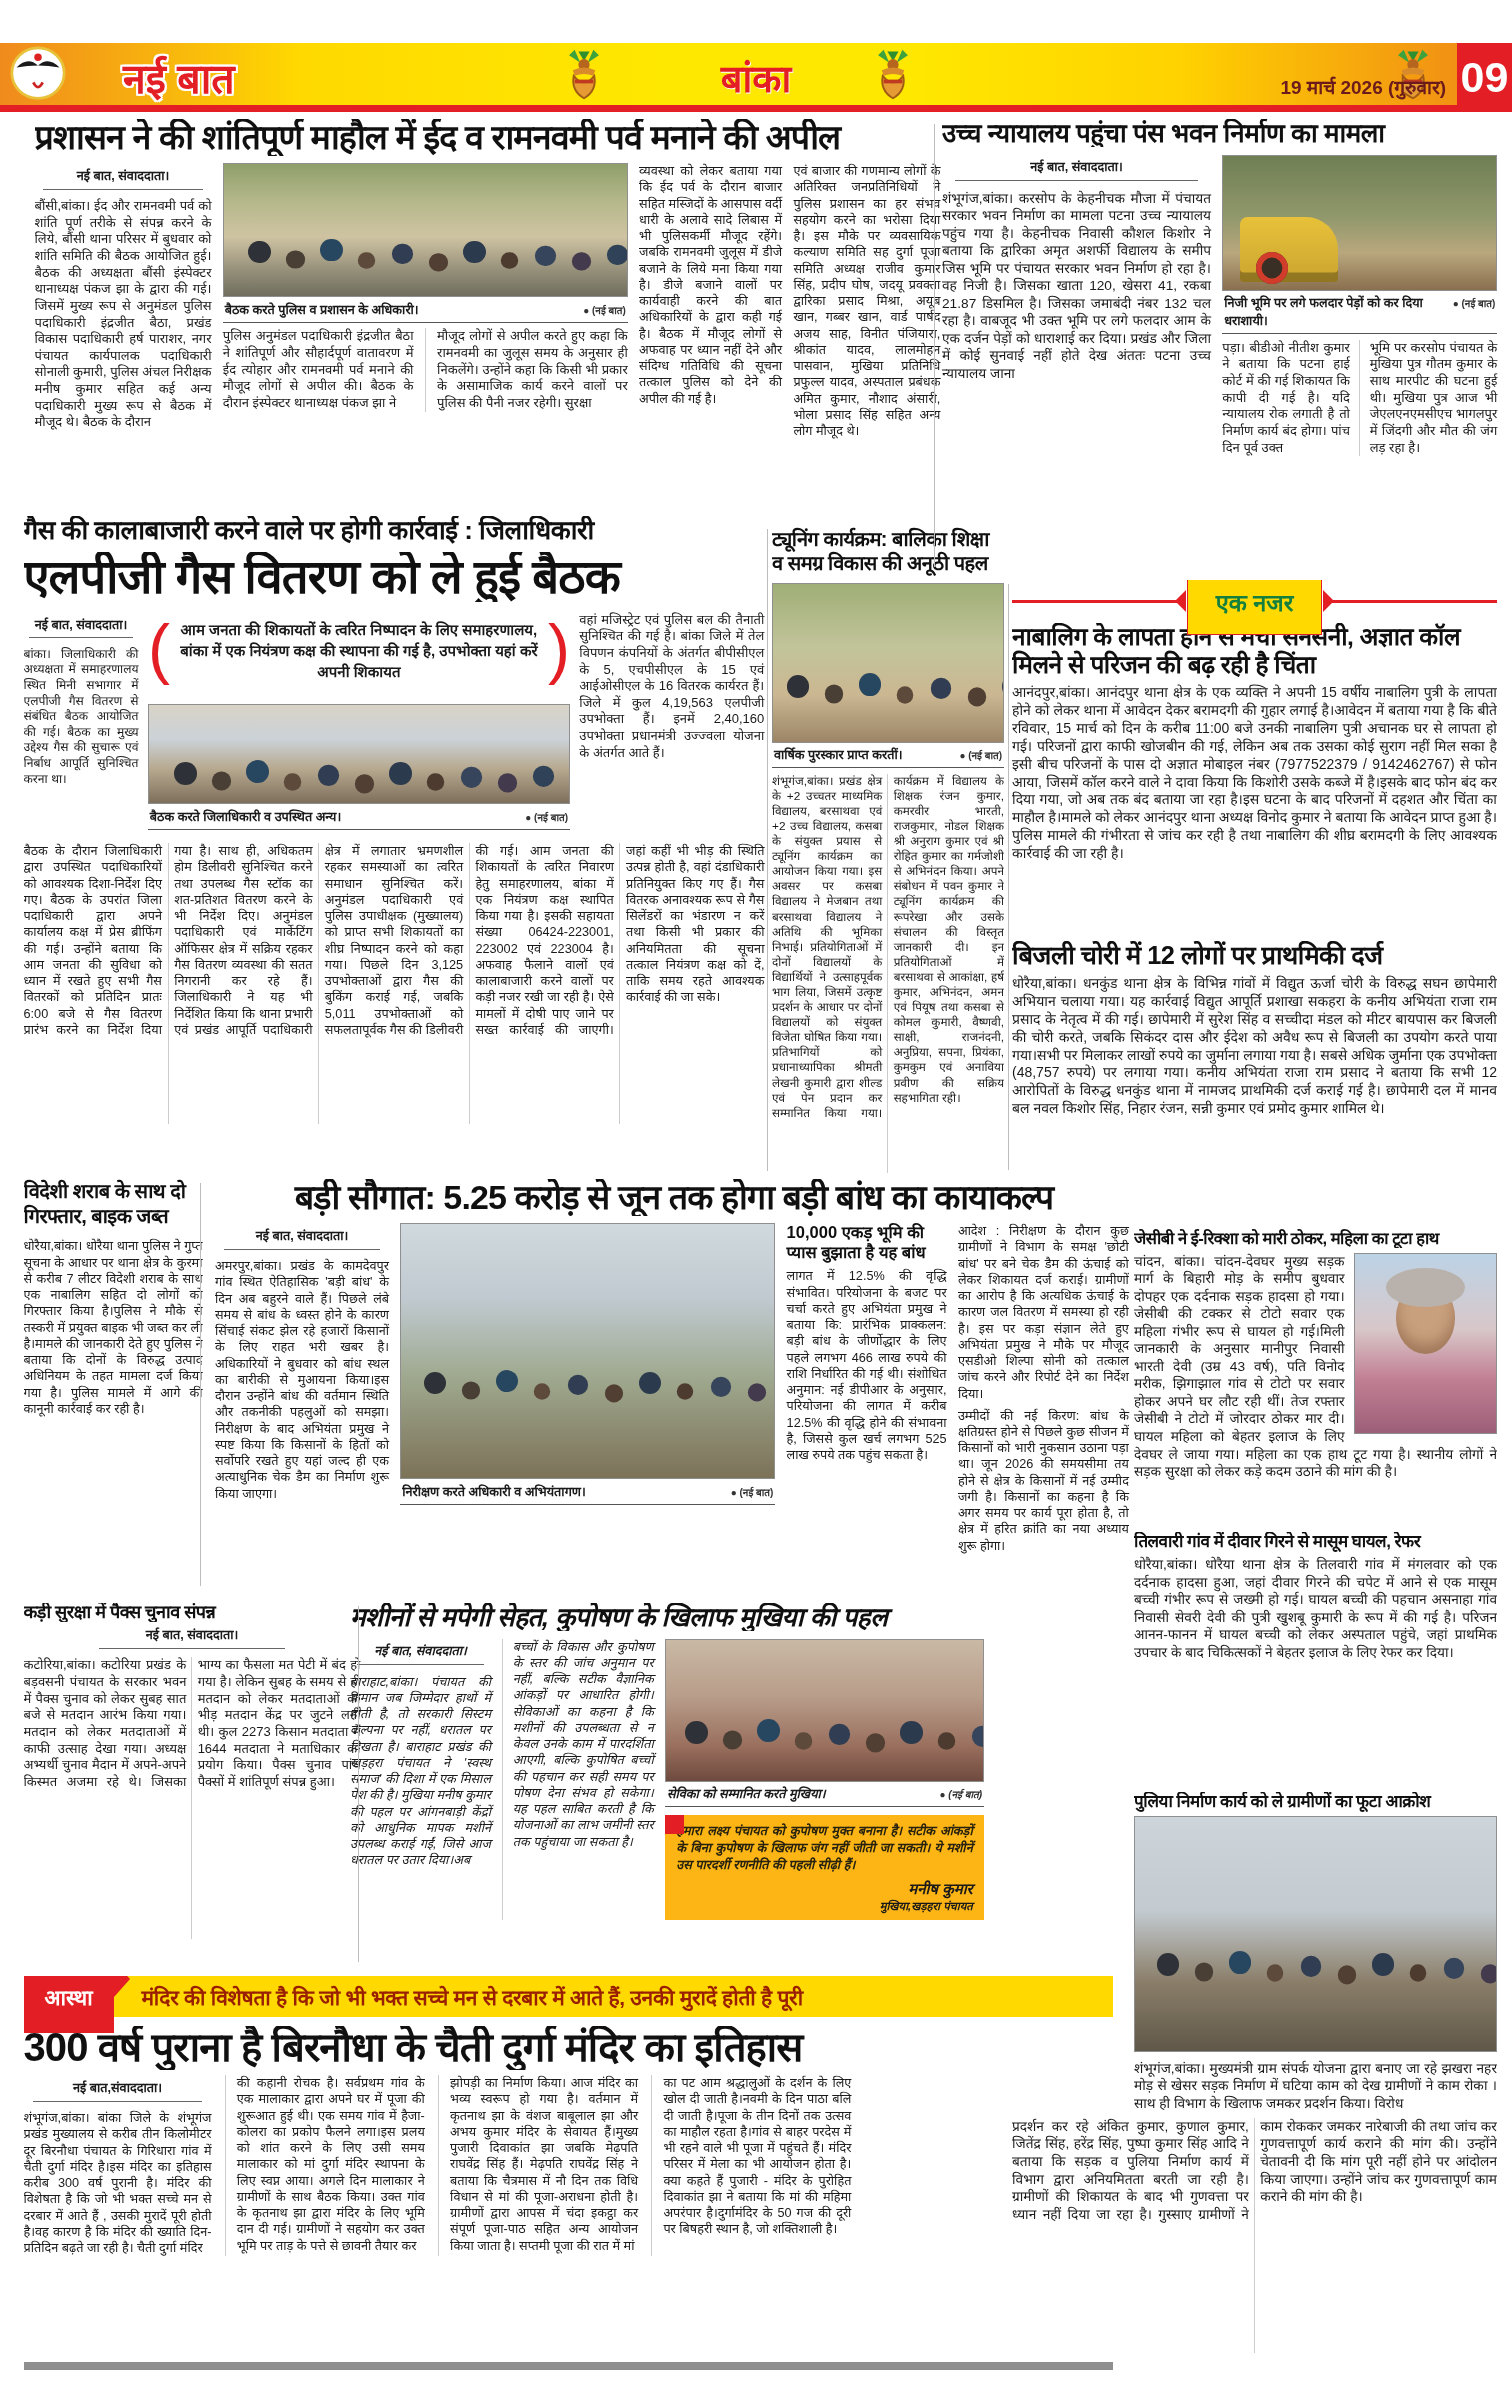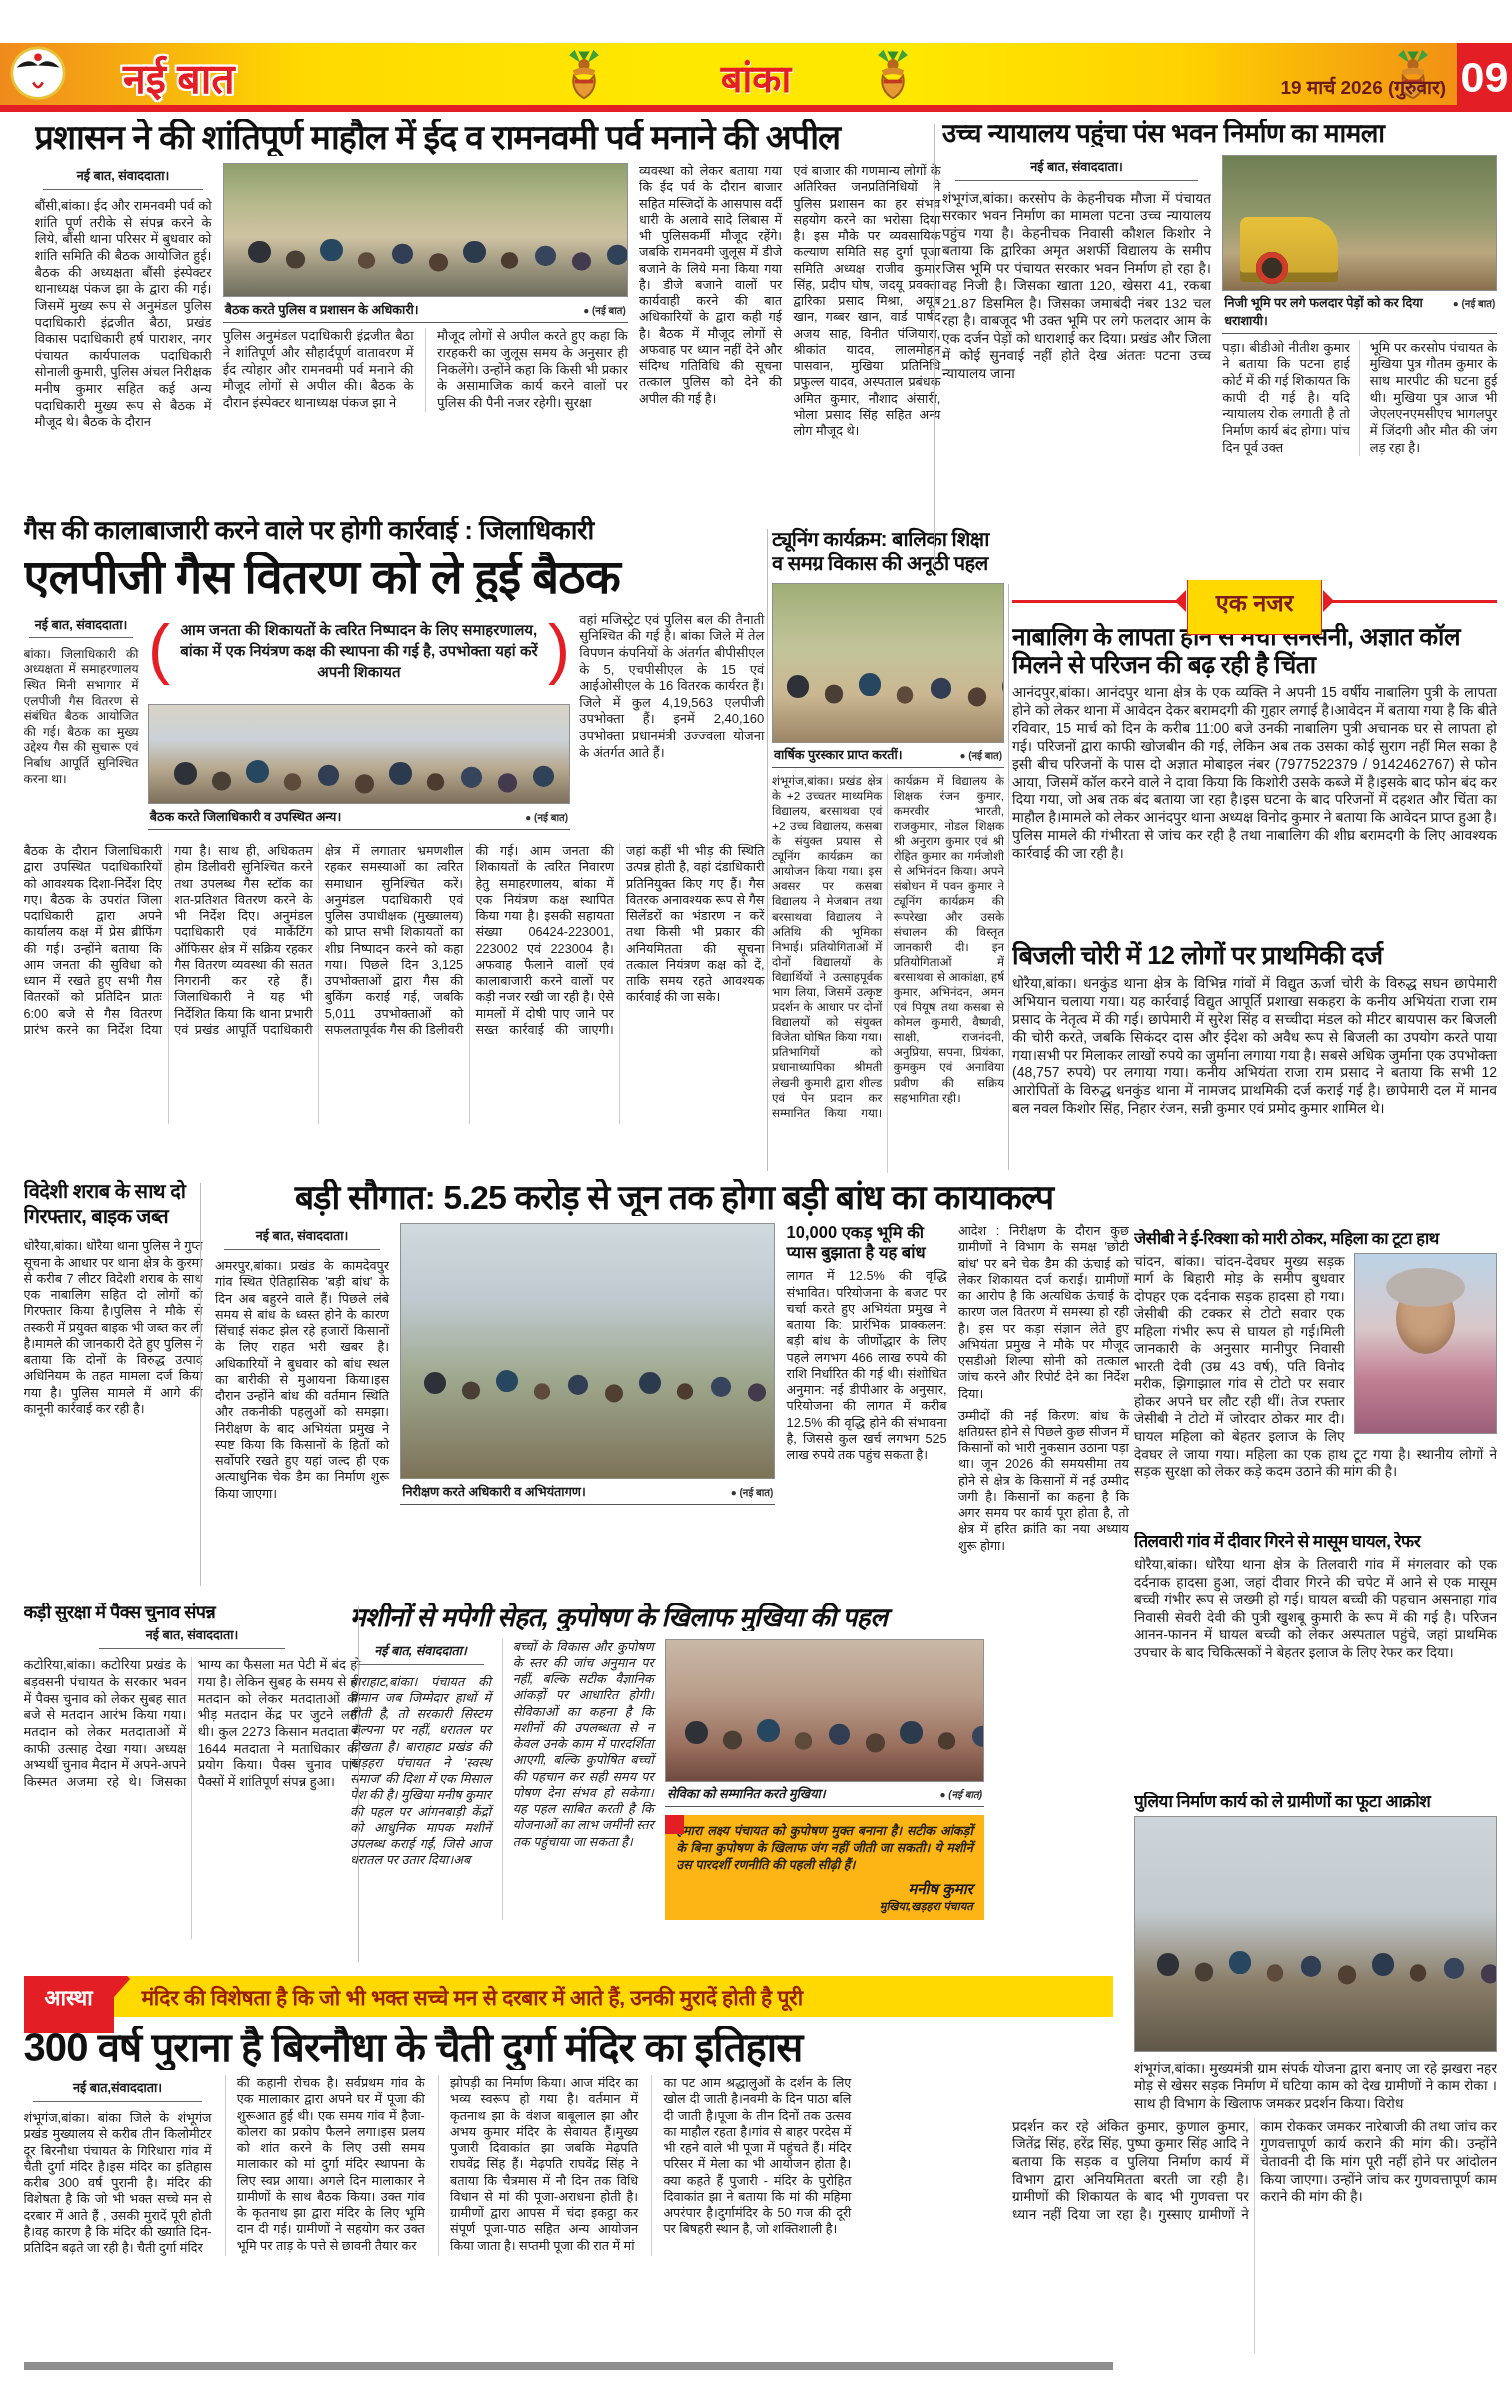--- a/index.html
+++ b/index.html
@@ -55,21 +55,21 @@
   .edition{position:absolute;left:662px;top:7.5px;width:188px;text-align:center;font-size:38px;font-weight:700;
       color:#e31e24;text-shadow:0.9px 0.9px 0 #fff;}
   .m-date{position:absolute;right:66px;bottom:4.7px;font-size:19px;font-weight:700;color:#6b1b1b;}
   .pagebox{position:absolute;right:0;top:43px;width:55px;height:69px;background:#e31e24;color:#fff;
       font-size:43px;font-weight:700;display:flex;align-items:center;justify-content:center;z-index:3;}
   .redstrip{position:absolute;left:0;top:105px;width:1512px;height:6.6px;background:#e31e24;}
   .mk{position:absolute;top:2.8px;}
   
   .glance-head{display:flex;align-items:center;height:43px;}
   .glance-line{flex:1;height:2.8px;background:#e31e24;}
-  .glance-box{background:#ffd900;border:1.9px solid #e31e24;color:#7f1d1d;font-weight:700;font-size:23.5px;
+  .glance-box{background:#ffd900;border:1.9px solid #e31e24;color:#15803d;font-weight:700;font-size:23.5px;
       padding:16px 28px;position:relative;margin:0 9.4px;}
   .glance-box::before,.glance-box::after{content:"";position:absolute;top:50%;width:0;height:0;
       border-top:11.3px solid transparent;border-bottom:11.3px solid transparent;margin-top:-11.3px;}
   .glance-box::before{left:-13px;border-right:11.3px solid #e31e24;}
   .glance-box::after{right:-13px;border-left:11.3px solid #e31e24;}
   .rail-story{overflow:hidden;}
   .rail-hl{font-weight:700;line-height:1.15;letter-spacing:-0.5px;margin-bottom:4.7px;color:#101010;}
   
   .pullquote{display:flex;align-items:stretch;gap:3.8px;margin-bottom:5.6px;height:87px;overflow:hidden;}
   .pq-paren{color:#e31e24;font-size:66px;line-height:1.1;font-weight:400;flex:0 0 auto;}
@@ -145,21 +145,21 @@
         <div class="bt f14">बौंसी,बांका। ईद और रामनवमी पर्व को शांति पूर्ण तरीके से संपन्न करने के लिये, बौंसी थाना परिसर में बुधवार को शांति समिति की बैठक आयोजित हुई। बैठक की अध्यक्षता बौंसी इंस्पेक्टर थानाध्यक्ष पंकज झा के द्वारा की गई। जिसमें मुख्य रूप से अनुमंडल पुलिस पदाधिकारी इंद्रजीत बैठा, प्रखंड विकास पदाधिकारी हर्ष पाराशर, नगर पंचायत कार्यपालक पदाधिकारी सोनाली कुमारी, पुलिस अंचल निरीक्षक मनीष कुमार सहित कई अन्य पदाधिकारी मुख्य रूप से बैठक में मौजूद थे। बैठक के दौरान</div>
       </div>
       <div style="width:405px;flex:0 0 auto;">
         <div class="photo ph-meeting-out crowd" style="height:132px;"></div>
         <div class="cap">
           <span>बैठक करते पुलिस व प्रशासन के अधिकारी।</span>
           <span class="credit">● (नई बात)</span>
         </div>
         <div class="row" style="gap:11.3px;">
           <div class="bt f14" style="width:197px;">पुलिस अनुमंडल पदाधिकारी इंद्रजीत बैठा ने शांतिपूर्ण और सौहार्दपूर्ण वातावरण में ईद त्योहार और रामनवमी पर्व मनाने की मौजूद लोगों से अपील की। बैठक के दौरान इंस्पेक्टर थानाध्यक्ष पंकज झा ने</div>
-          <div class="bt f14" style="width:197px;border-left:0.9px solid #ccc;padding-left:11.3px;">मौजूद लोगों से अपील करते हुए कहा कि रारहकरी का जुलूस समय के अनुसार ही निकलेंगे। उन्होंने कहा कि किसी भी प्रकार के असामाजिक कार्य करने वालों पर पुलिस की पैनी नजर रहेगी। सुरक्षा</div>
+          <div class="bt f14" style="width:197px;border-left:0.9px solid #ccc;padding-left:11.3px;">मौजूद लोगों से अपील करते हुए कहा कि रामनवमी का जुलूस समय के अनुसार ही निकलेंगे। उन्होंने कहा कि किसी भी प्रकार के असामाजिक कार्य करने वालों पर पुलिस की पैनी नजर रहेगी। सुरक्षा</div>
         </div>
       </div>
       <div class="bt f135" style="width:143px;flex:0 0 auto;">व्यवस्था को लेकर बताया गया कि ईद पर्व के दौरान बाजार सहित मस्जिदों के आसपास वर्दी धारी के अलावे सादे लिबास में भी पुलिसकर्मी मौजूद रहेंगे। जबकि रामनवमी जुलूस में डीजे बजाने के लिये मना किया गया है। डीजे बजाने वालों पर कार्यवाही करने की बात अधिकारियों के द्वारा कही गई है। बैठक में मौजूद लोगों से अफवाह पर ध्यान नहीं देने और संदिग्ध गतिविधि की सूचना तत्काल पुलिस को देने की अपील की गई है।</div>
       <div class="bt f135" style="width:147px;flex:0 0 auto;">एवं बाजार की गणमान्य लोगों के अतिरिक्त जनप्रतिनिधियों ने पुलिस प्रशासन का हर संभव सहयोग करने का भरोसा दिया है। इस मौके पर व्यवसायिक कल्याण समिति सह दुर्गा पूजा समिति अध्यक्ष राजीव कुमार सिंह, प्रदीप घोष, जदयू प्रवक्ता द्वारिका प्रसाद मिश्रा, अयूब खान, गब्बर खान, वार्ड पार्षद अजय साह, विनीत पंजियारा, श्रीकांत यादव, लालमोहन पासवान, मुखिया प्रतिनिधि प्रफुल्ल यादव, अस्पताल प्रबंधक अमित कुमार, नौशाद अंसारी, भोला प्रसाद सिंह सहित अन्य लोग मौजूद थे।</div>
     </div>
   </div>
 
   <div class="art" style="left:942px;top:119px;width:556px;height:458px;">
     <div class="hl nowrap" style="font-size:26px;">उच्च न्यायालय पहुंचा पंस भवन निर्माण का मामला</div>
     <div class="row" style="gap:11.3px;margin-top:7.5px;">

